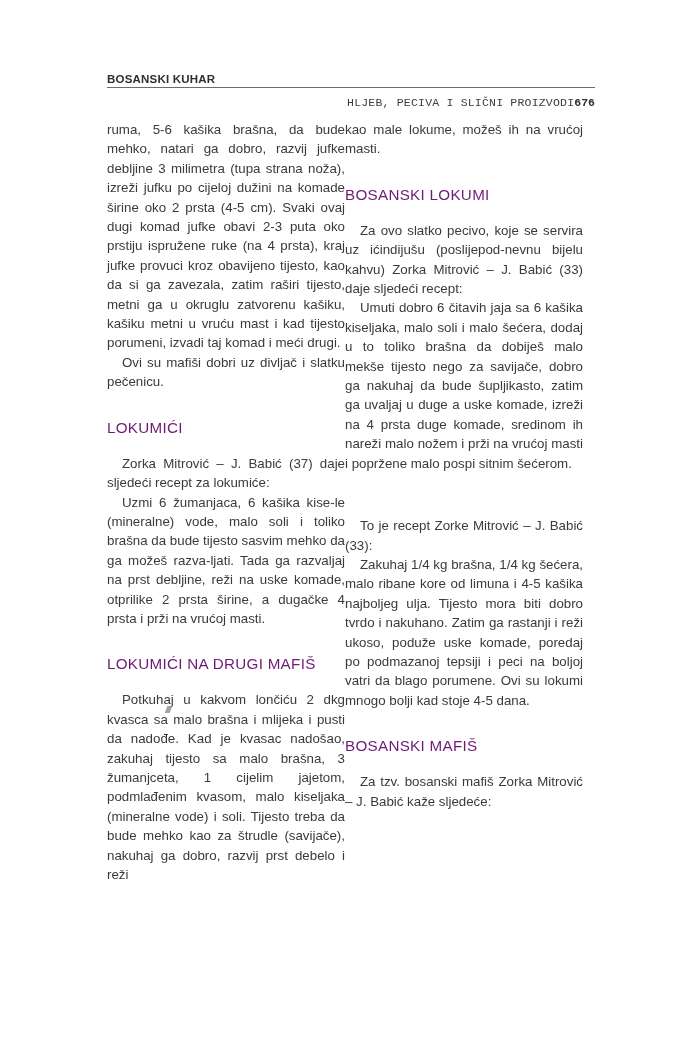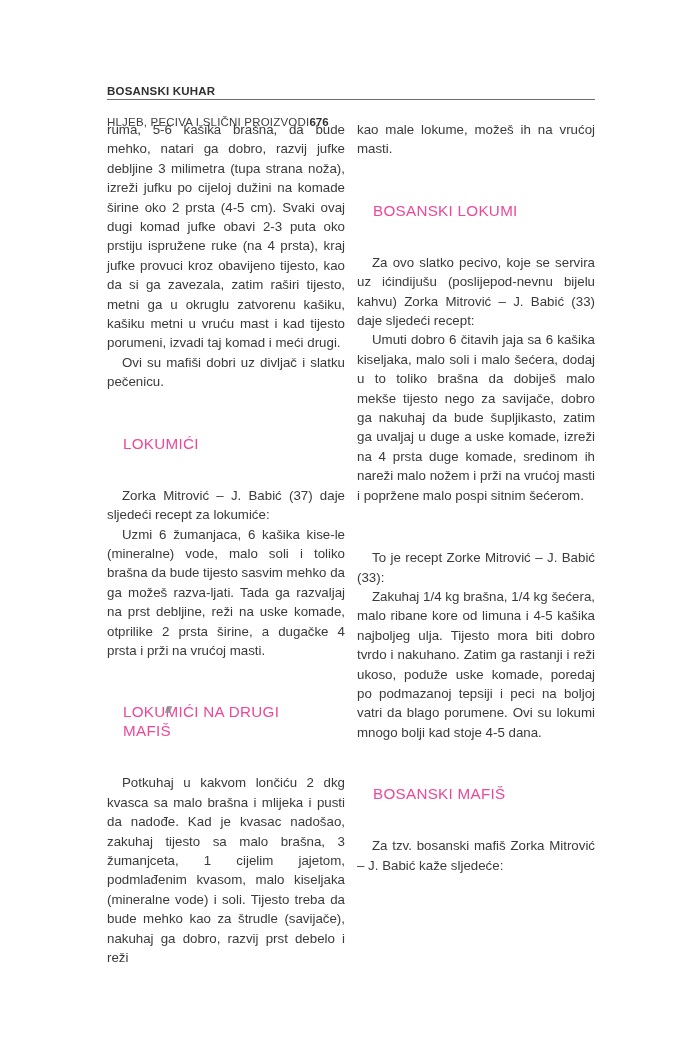--- a/index.html
+++ b/index.html
@@ -14,61 +14,61 @@
     background: #ffffff;
     font-family: "Liberation Sans", sans-serif;
     color: #3a3a3a;
     overflow: hidden;
   }
 
   
   .running-head {
     position: absolute;
     left: 107px;
-    top: 84px;
+    top: 72px;
     width: 488px;
   }
   .rh-book {
     font-size: 11.5px;
     font-weight: bold;
     letter-spacing: 0.2px;
     color: #2f2f2f;
     line-height: 14px;
   }
   .rh-rule {
     width: 100%;
     height: 1px;
     background: #6d6d6d;
     margin-top: 1px;
   }
   .rh-bottom {
     display: flex;
-    justify-content: flex-start;
+    justify-content: flex-end;
     align-items: baseline;
-    margin-top: 16px;
+    margin-top: 8px;
+    font-family: Liberation Mono, monospace;
   }
   .rh-section {
     font-size: 11.5px;
     letter-spacing: 0.2px;
     color: #3d3d3d;
   }
   .rh-pageno {
     font-size: 11.5px;
     font-weight: bold;
     color: #2f2f2f;
   }
 
   
   .columns {
     position: absolute;
     left: 107px;
     top: 120px;
     width: 488px;
     display: flex;
-    gap: 12px;
   }
   .col {
     width: 238px;
   }
 
   p.body {
     margin: 0;
     font-size: 13.3px;
     line-height: 19.4px;
     text-align: justify;
@@ -77,25 +77,25 @@
     hyphens: manual;
   }
   p.body.indent {
     text-indent: 15px;
   }
   p.body.cont {
     text-indent: 0;
   }
 
   h2.heading {
-    margin: 16px;
+    margin: 0;
     font-size: 15.2px;
     font-weight: normal;
     letter-spacing: 0.3px;
-    color: #ec4899;
+    color: #701a75;
     line-height: 19px;
   }
   .sp-before-heading { height: 26px; }
   .sp-after-heading  { height: 17px; }
 
   .tick {
     position: absolute;
     width: 5px;
     height: 7px;
     background: #8d8d8d;

